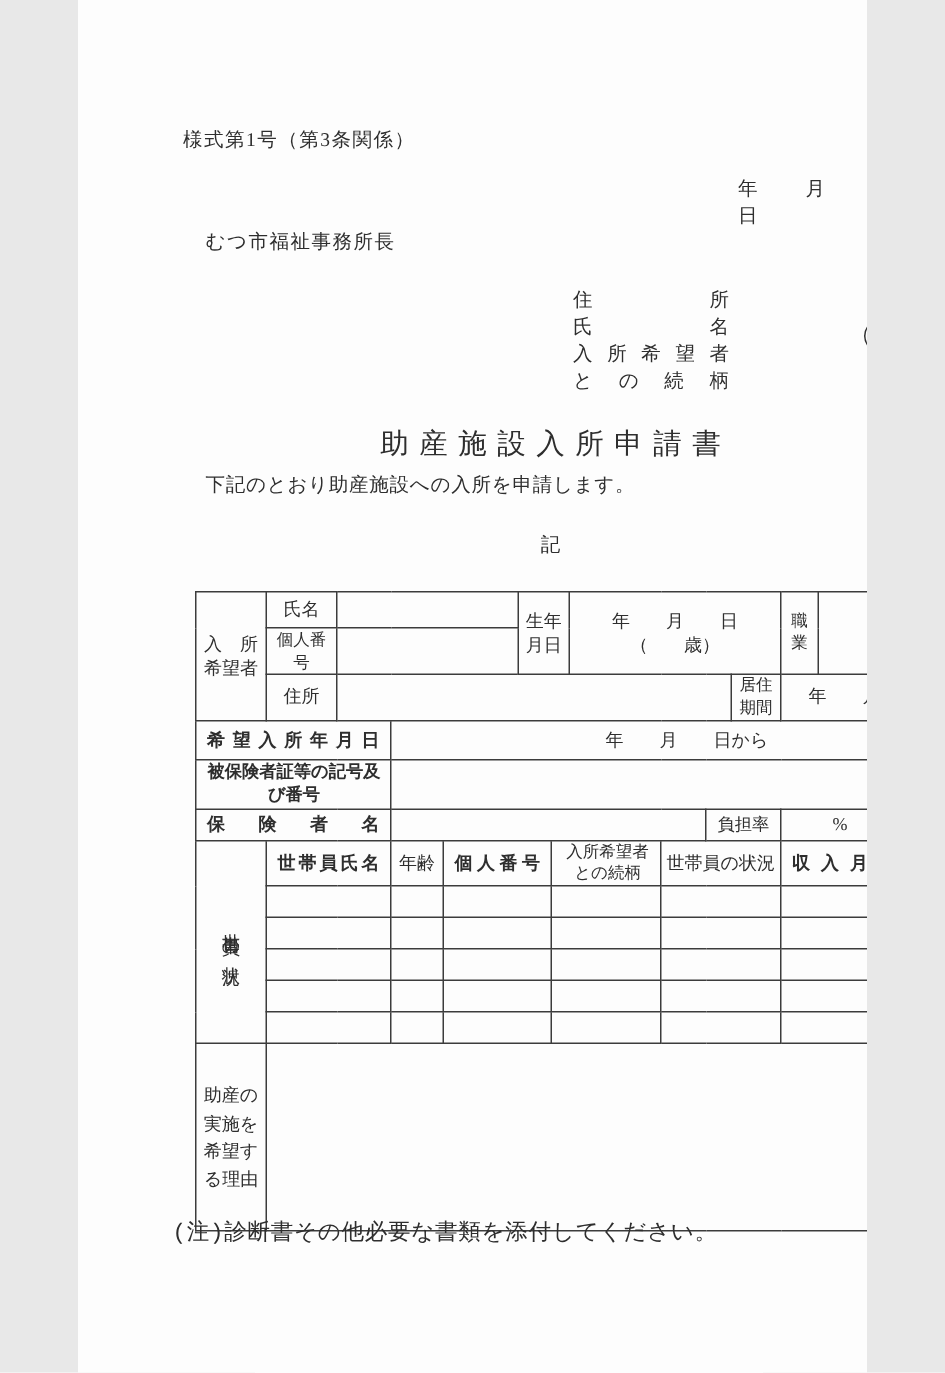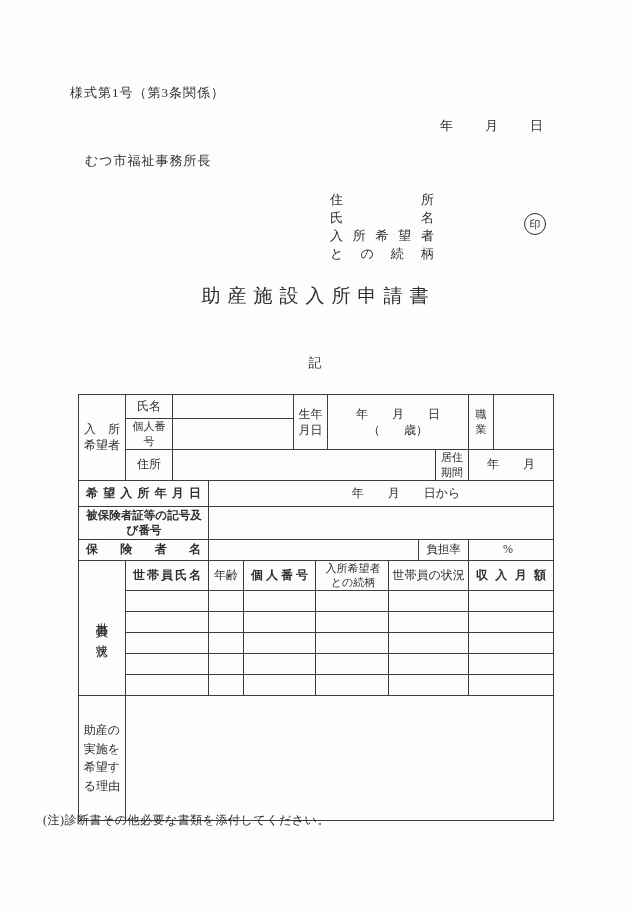--- a/index.html
+++ b/index.html
@@ -8,41 +8,41 @@
     --line:#3c3c3c;
   }
   html,body{margin:0;padding:0;}
   body{
     background:#e8e8e8;
     font-family:"Liberation Serif","DejaVu Serif",serif;
     color:var(--ink);
   }
   .page{
     position:relative;
-    width:630px;height:915px;
+    width:526px;height:915px;
     background:var(--bg);
     margin:0 auto;
     overflow:hidden;
   }
   .abs{position:absolute;}
   .form-number{left:70px;top:84px;font-size:13px;letter-spacing:1px;}
   .date-line{left:440px;top:117px;font-size:13px;letter-spacing:2px;}
   .addressee{left:85px;top:152px;font-size:13px;letter-spacing:1px;}
   .applicant-block{left:330px;top:191px;width:104px;font-size:13px;line-height:18px;}
   .applicant-block .jline{text-align:justify;text-align-last:justify;}
   .seal{
     left:524px;top:213px;width:20px;height:20px;
     border:1px solid var(--ink);border-radius:50%;
     display:flex;align-items:center;justify-content:center;
     font-size:11px;line-height:1;
   }
   .doc-title{left:0;top:283px;width:630px;text-align:center;font-size:19px;letter-spacing:7px;text-indent:7px;}
   .intro{left:85px;top:314px;font-size:13px;letter-spacing:0.5px;}
   .ki{left:0;top:354px;width:630px;text-align:center;font-size:13px;}
-  .note{left:43px;top:812px;font-size:12px;letter-spacing:0.5px;}
+  .note{left:63px;top:812px;font-size:15px;letter-spacing:0.5px;font-family:Liberation Mono, monospace;}
 
   table.form{
     position:absolute;left:78px;top:394px;
     width:475px;border-collapse:collapse;table-layout:fixed;
     font-size:12px;color:var(--ink);
   }
   table.form td{
     border:1px solid var(--line);
     padding:0 2px;
     text-align:center;vertical-align:middle;
@@ -85,20 +85,21 @@
     <div class="jline">入所希望者</div>
     <div class="jline">との続柄</div>
   </div>
 
   <div class="abs seal">
     <span>印</span>
   </div>
 
   <div class="abs doc-title">助産施設入所申請書</div>
 
+  <div class="abs intro">下記のとおり助産施設への入所を申請します。</div>
 
   <div class="abs ki">記</div>
 
   <table class="form">
     <colgroup>
       <col style="width:47px">
         <col style="width:47px">
         <col style="width:36px">
       <col style="width:35px">
         <col style="width:50px">

